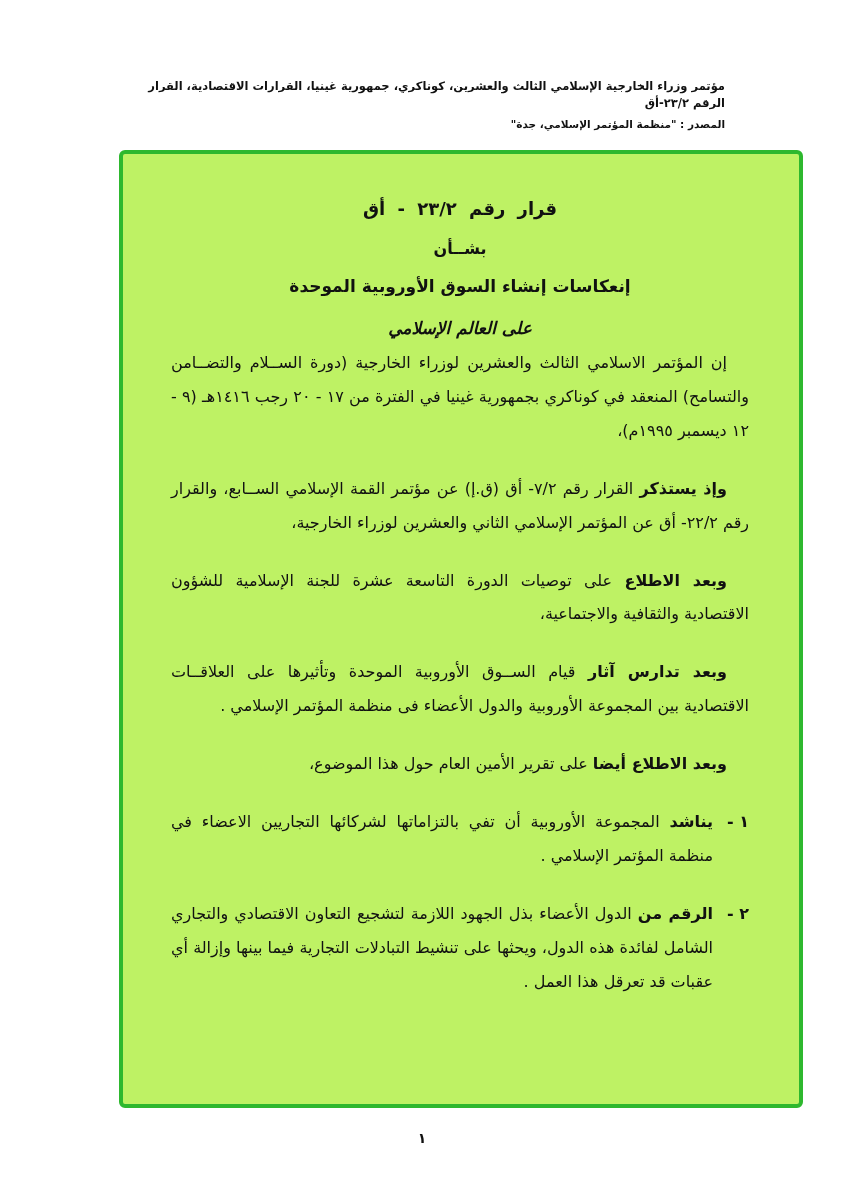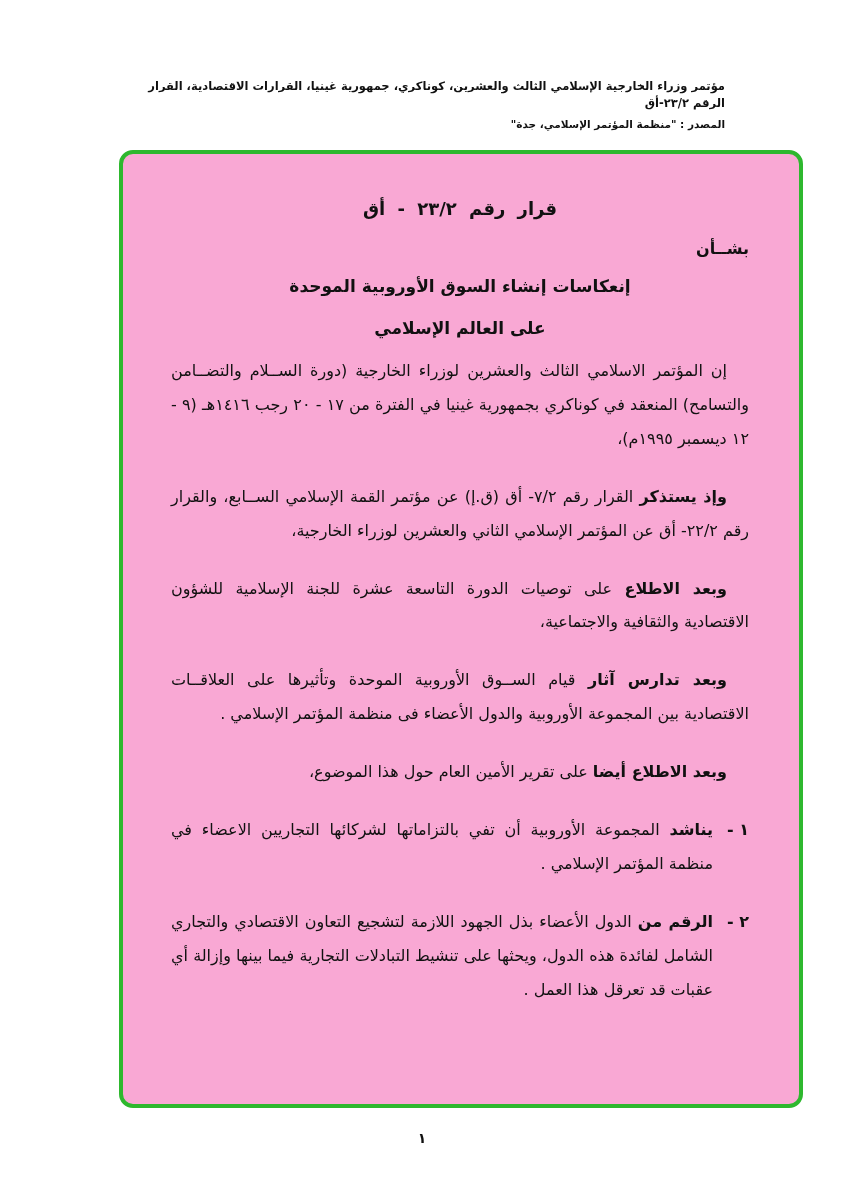--- a/index.html
+++ b/index.html
@@ -36,39 +36,39 @@
   }
 
   
   .green-box {
     position: absolute;
     left: 80px;
     top: 150px;
     width: 684px;
     height: 958px;
     border: 4px solid #2eb82e;
-    border-radius: 14px;
-    background: #f9a8d4;
+    border-radius: 6px;
+    background: #bef264;
   }
   .content {
     position: absolute;
     inset: 0;
     padding: 44px 50px 0 48px;
     direction: rtl;
   }
 
   
   .title-block {
     text-align: center;
     font-weight: bold;
   }
   .title-l1 { font-size: 18px; word-spacing: 6px; margin-bottom: 20px; }
-  .title-l2 { font-size: 16px; margin-bottom: 18px; text-align: right; }
+  .title-l2 { font-size: 16px; margin-bottom: 18px; }
   .title-l3 { font-size: 17px; margin-bottom: 22px; }
-  .title-l4 { font-size: 17px; margin-bottom: 16px; }
+  .title-l4 { font-size: 17px; margin-bottom: 8px; font-style: italic; }
 
   .body-text { }
 
   .para {
     font-size: 16px;
     line-height: 2.12;
     text-align: justify;
     text-indent: 22px;
     margin-bottom: 24px;
   }

